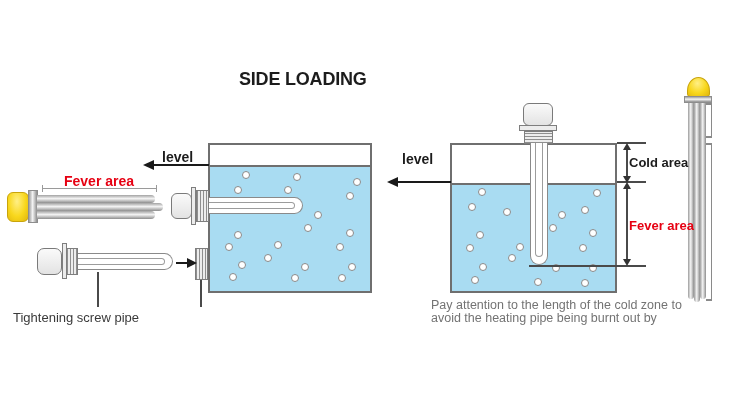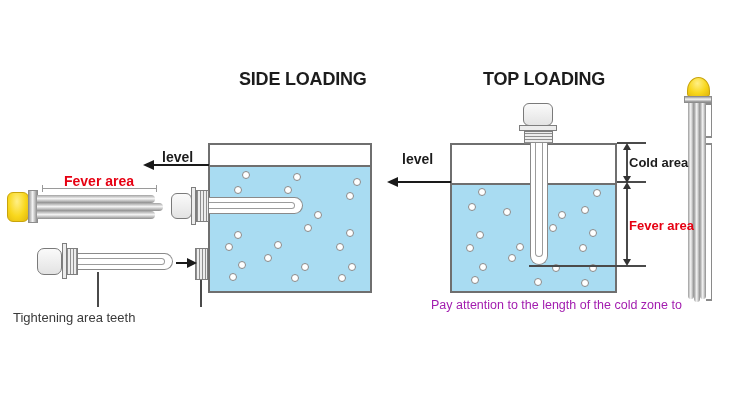--- a/index.html
+++ b/index.html
@@ -4,21 +4,21 @@
 <style>
   * { margin:0; padding:0; box-sizing:border-box; }
   body { background:#fff; font-family:"Liberation Sans", sans-serif; }
   #stage { position:relative; width:712px; height:400px; background:#fff; overflow:hidden; }
   .abs { position:absolute; }
   .lbl { position:absolute; font-weight:bold; color:#1c1c1c; white-space:nowrap; z-index:6; }
   .red { color:#e60012; }
   .title { font-size:18px; letter-spacing:-0.2px; }
   .small-lbl { font-size:13px; }
   .caption { position:absolute; font-size:13px; color:#3a3a3a; white-space:nowrap; z-index:6; }
-  .note { position:absolute; font-size:12.5px; line-height:12.6px; color:#a21caf; z-index:6; }
+  .note { position:absolute; font-size:12.5px; line-height:12.6px; color:#737373; z-index:6; }
   .tank { position:absolute; border:2px solid #6f6f6f; background:#fff; z-index:1; }
   .water { position:absolute; left:0; right:0; bottom:0; border-top:2px solid #6f6f6f; background:#a9dcf2; }
   .bubble { position:absolute; width:8px; height:8px; border-radius:50%; background:#fff; border:1px solid #8a8a8a; z-index:3; }
   .blk { position:absolute; z-index:4; }
   .head { border:1.5px solid #7a7a7a; background:linear-gradient(180deg,#fafafa,#e3e3e3); }
   .threadV { background:repeating-linear-gradient(90deg,#8f8f8f 0 1px,#ededed 1px 3px); border:1px solid #7e7e7e; }
   .threadH { background:repeating-linear-gradient(0deg,#8f8f8f 0 1px,#ededed 1px 3px); border:1px solid #7e7e7e; }
   .metalH { background:linear-gradient(180deg,#a2a2a2,#f4f4f4 45%,#8d8d8d); }
   .metalV { background:linear-gradient(90deg,#9c9c9c,#f4f4f4 45%,#8d8d8d); }
   .tube-out { border:1.5px solid #8a8a8a; background:#fff; }
@@ -59,35 +59,34 @@
   <div class="dimline" style="left:42px; top:185px; width:1px; height:7px;"></div>
   <div class="dimline" style="left:156px; top:185px; width:1px; height:7px;"></div>
   <div class="lbl red" style="left:64px; top:173px; font-size:14px;">Fever area</div>
 
   <div class="blk head" style="left:37px; top:248px; width:25px; height:27px; border-radius:7px;"></div>
   <div class="blk" style="left:62px; top:243px; width:5px; height:36px; background:#ececec; border:1px solid #7e7e7e;"></div>
   <div class="blk threadV" style="left:66px; top:248px; width:12px; height:27px;"></div>
   <div class="blk tube-out" style="left:78px; top:253px; width:95px; height:17px; border-radius:0 9px 9px 0; border-left:none;"></div>
   <div class="blk tube-in" style="left:78px; top:258px; width:87px; height:7px; border-radius:0 4px 4px 0; border-left:none;"></div>
   <div class="gline" style="left:97px; top:272px; width:1.5px; height:35px;"></div>
-  <div class="caption" style="left:13px; top:310px;">Tightening area teeth</div>
+  <div class="caption" style="left:13px; top:310px;">Tightening screw pipe</div>
 
   <div class="line" style="left:176px; top:262px; width:12px; height:2px;"></div>
   <div class="ah-right" style="left:187px; top:258px;"></div>
 
   <div class="blk threadV" style="left:195px; top:248px; width:13px; height:32px;"></div>
   <div class="gline" style="left:200px; top:280px; width:1.5px; height:27px;"></div>
 
   <div class="blk head" style="left:171px; top:193px; width:21px; height:26px; border-radius:6px;"></div>
   <div class="blk" style="left:191px; top:187px; width:5px; height:38px; background:#ececec; border:1px solid #7e7e7e;"></div>
   <div class="blk threadV" style="left:196px; top:190px; width:13px; height:32px;"></div>
   <div class="blk tube-out" style="left:209px; top:197px; width:94px; height:17px; border-radius:0 9px 9px 0; border-left:none;"></div>
   <div class="blk tube-in" style="left:209px; top:202px; width:86px; height:7px; border-radius:0 4px 4px 0; border-left:none;"></div>
 
-  <div class="lbl title abs" style="left:483px; top:69px;">TOP LOADING</div>
 
   <div class="tank" style="left:450px; top:143px; width:167px; height:150px;">
     <div class="water" style="top:38px;"></div>
   </div>
 
   <div class="lbl" style="left:402px; top:151px; font-size:14px;">level</div>
   <div class="line" style="left:397px; top:181px; width:54px; height:2px;"></div>
   <div class="ah-left" style="left:387px; top:177px;"></div>
 
   <div class="blk head" style="left:523px; top:103px; width:30px; height:23px; border-radius:6px;"></div>
@@ -105,20 +104,21 @@
   <div class="ah-down" style="left:623px; top:176px;"></div>
   <div class="lbl small-lbl" style="left:629px; top:155px;">Cold area</div>
 
   <div class="gline" style="left:626px; top:187px; width:1.5px; height:74px;"></div>
   <div class="ah-up" style="left:623px; top:182px;"></div>
   <div class="ah-down" style="left:623px; top:259px;"></div>
   <div class="lbl small-lbl red" style="left:629px; top:218px;">Fever area</div>
 
   <div class="note" style="left:431px; top:299px;">
     <div>Pay attention to the length of the cold zone to</div>
+    <div>avoid the heating pipe being burnt out by</div>
   </div>
 
   <div class="blk cap" style="left:687px; top:77px; width:23px; height:20px; border-radius:50% 50% 20% 20% / 70% 70% 15% 15%;"></div>
   <div class="blk metalH" style="left:684px; top:96px; width:28px; height:7px; border:1px solid #8d8d8d;"></div>
   <div class="blk metalV" style="left:688px; top:103px; width:6px; height:196px; border-radius:0 0 3px 3px;"></div>
   <div class="blk metalV" style="left:694px; top:103px; width:6px; height:199px; border-radius:0 0 3px 3px;"></div>
   <div class="blk metalV" style="left:700px; top:103px; width:6px; height:196px; border-radius:0 0 3px 3px;"></div>
 
   <div class="bracket" style="left:706px; top:103px; width:11px; height:1.5px;"></div>
   <div class="bracket" style="left:711px; top:103px; width:1.5px; height:34px;"></div>

